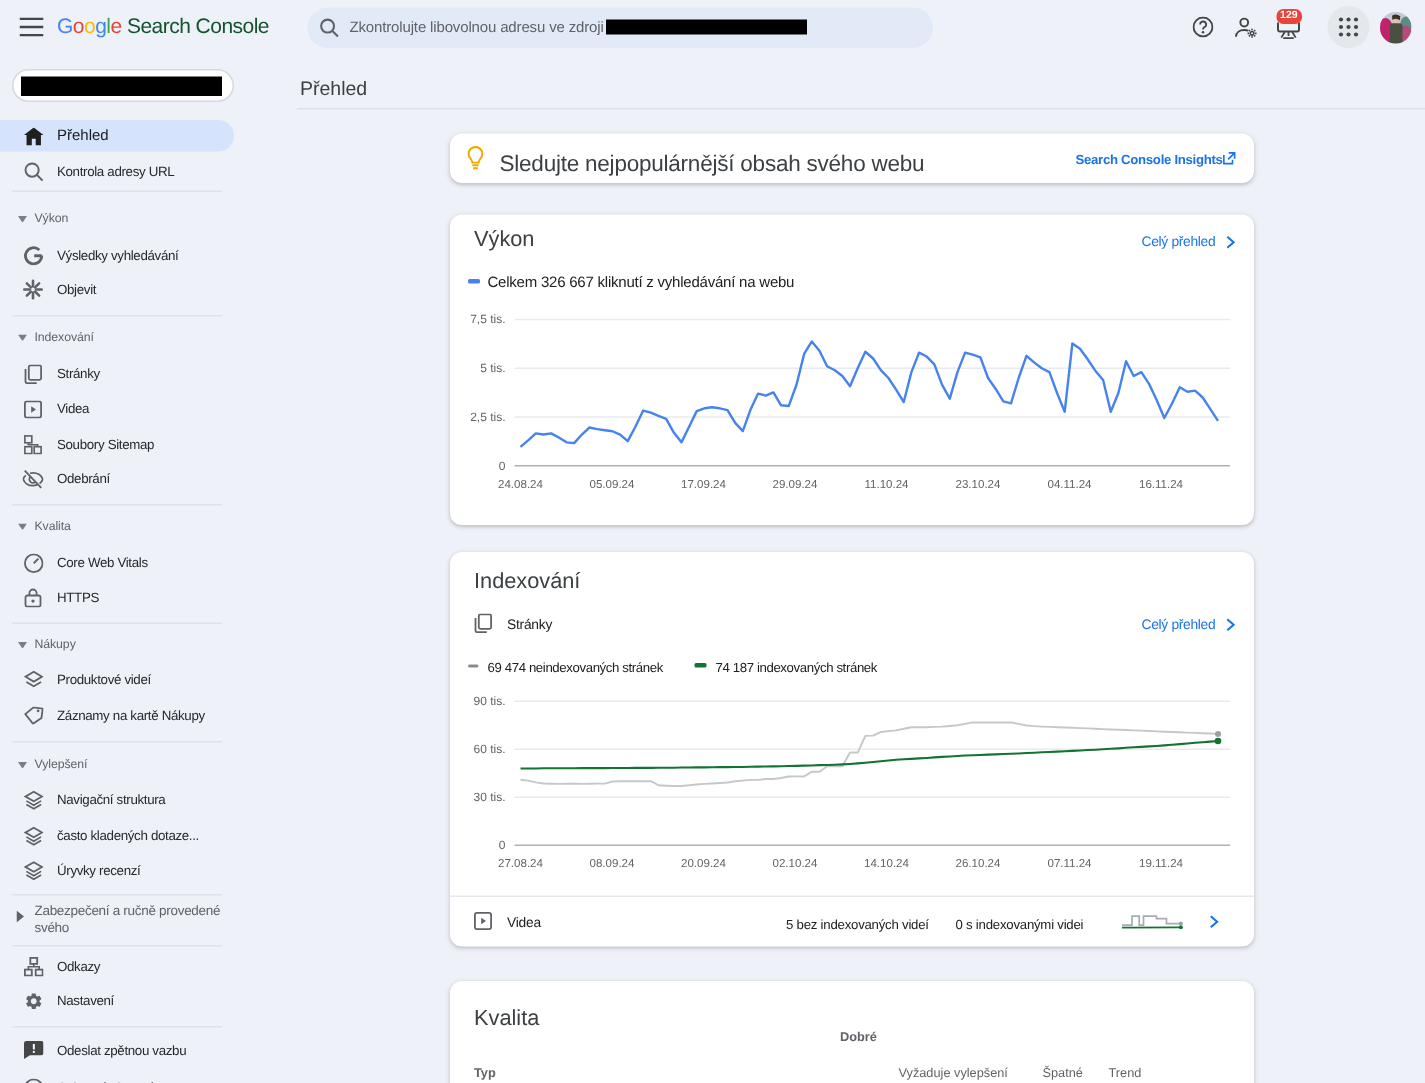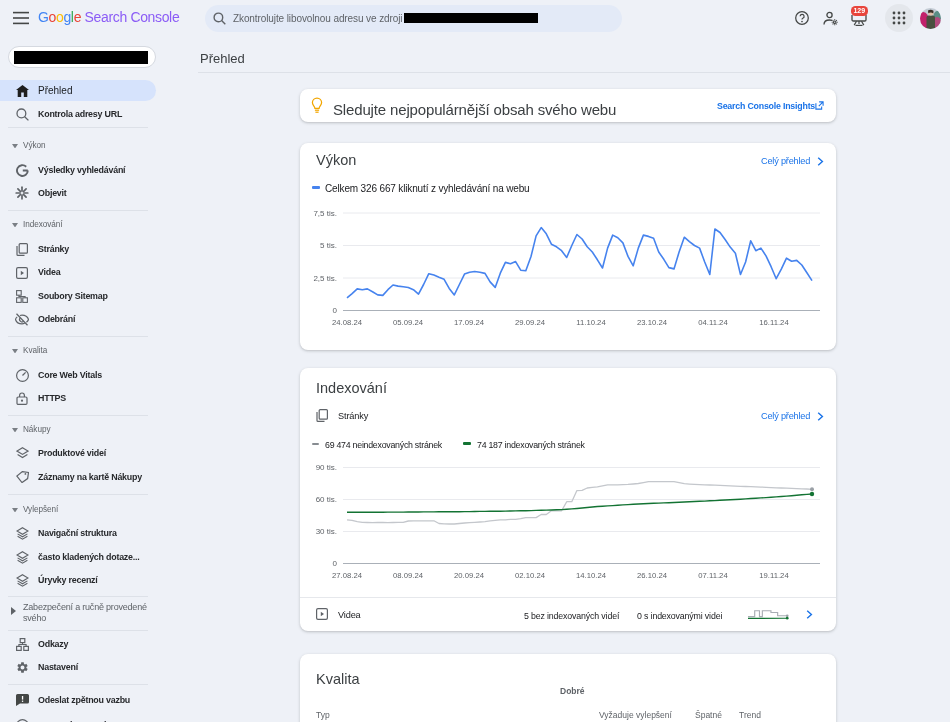--- a/index.html
+++ b/index.html
@@ -1,33 +1,33 @@
 <!DOCTYPE html>
 <html><head><meta charset="utf-8">
 <style>
 *{margin:0;padding:0;box-sizing:border-box}
 html,body{width:950px;height:722px;overflow:hidden}
 body{background:#eef1f7;font-family:"Liberation Sans",sans-serif;position:relative;color:#202124}
 .abs{position:absolute}
 .card{position:absolute;left:300px;width:536px;background:#fff;border-radius:8px;box-shadow:0 1px 2px rgba(60,64,67,.18),0 1px 3px 1px rgba(60,64,67,.08)}
 .gray{color:#5f6368}
-.navtxt{font-size:8.9px;letter-spacing:-0.22px;font-weight:700;color:#27292c;white-space:nowrap}
+.navtxt{font-size:8.9px;letter-spacing:-0.22px;font-weight:400;color:#27292c;white-space:nowrap}
 .sechead{font-size:8.2px;letter-spacing:-0.05px;font-weight:500;color:#5f6368;white-space:nowrap}
 svg{display:block}
 </style></head>
 <body>
 
 <svg class="abs" style="left:13px;top:11px" width="16" height="14" viewBox="0 0 16 14">
  <g stroke="#444746" stroke-width="1.6">
       <line x1="0" y1="1.6" x2="16" y2="1.6"></line>
       <line x1="0" y1="7" x2="16" y2="7"></line>
       <line x1="0" y1="12.4" x2="16" y2="12.4"></line>
     </g>
 </svg>
-<div class="abs" style="left:38px;top:9px;font-size:14px;letter-spacing:-0.35px;white-space:nowrap"><span style="color:#4285f4">G</span><span style="color:#ea4335">o</span><span style="color:#fbbc04">o</span><span style="color:#4285f4">g</span><span style="color:#34a853">l</span><span style="color:#ea4335">e</span><span style="color:#8b5cf6"> Search Console</span></div>
+<div class="abs" style="left:38px;top:9px;font-size:14px;letter-spacing:-0.35px;white-space:nowrap"><span style="color:#4285f4">G</span><span style="color:#ea4335">o</span><span style="color:#fbbc04">o</span><span style="color:#4285f4">g</span><span style="color:#34a853">l</span><span style="color:#ea4335">e</span><span style="color:#14532d"> Search Console</span></div>
 <div class="abs" style="left:205px;top:5px;width:417px;height:27px;background:#e3eaf7;border-radius:13.5px"></div>
 <svg class="abs" style="left:213px;top:12px" width="13" height="13" viewBox="0 0 13 13">
     <circle cx="5.4" cy="5.4" r="4.3" fill="none" stroke="#5f6368" stroke-width="1.4"></circle>
     <line x1="8.6" y1="8.6" x2="12.3" y2="12.3" stroke="#5f6368" stroke-width="1.4"></line>
   </svg>
 <div class="abs gray" style="left:233px;top:13px;font-size:10px;letter-spacing:-0.1px;white-space:nowrap">Zkontrolujte libovolnou adresu ve zdroji</div>
 <div class="abs" style="left:404px;top:13px;width:134px;height:10px;background:#000"></div>
 
 <svg class="abs" style="left:795px;top:11px" width="14" height="14" viewBox="0 0 14 14">
     <circle cx="7" cy="7" r="6.3" fill="none" stroke="#444746" stroke-width="1.25"></circle>
@@ -348,17 +348,17 @@
  <polyline points="0,11.6 40,11.4" fill="none" stroke="#137333" stroke-width="1.2"></polyline>
  <circle cx="41" cy="8.8" r="1.4" fill="#9aa0a6"></circle>
     <circle cx="41" cy="11.4" r="1.4" fill="#137333"></circle>
 </svg>
 <svg class="abs" style="left:806px;top:610px" width="7" height="9" viewBox="0 0 7 9">
     <path d="M1.2 0.8 L5.4 4.5 L1.2 8.2" fill="none" stroke="#1a73e8" stroke-width="1.4"></path>
   </svg>
 
 <div class="card" style="top:654px;height:110px"></div>
 <div class="abs" style="left:316px;top:671px;font-size:14.5px;color:#3c4043">Kvalita</div>
-<div class="abs gray" style="left:316px;top:710px;font-size:8.5px;font-weight:400">Typ</div>
+<div class="abs gray" style="left:316px;top:710px;font-size:8.5px;font-weight:700">Typ</div>
 <div class="abs gray" style="left:560px;top:686px;font-size:8.5px;font-weight:700">Dobré</div>
 <div class="abs gray" style="left:599px;top:710px;font-size:8.5px;font-weight:500">Vyžaduje vylepšení</div>
 <div class="abs gray" style="left:695px;top:710px;font-size:8.5px;font-weight:500">Špatné</div>
 <div class="abs gray" style="left:739px;top:710px;font-size:8.5px;font-weight:500">Trend</div>
 
 </body></html>

